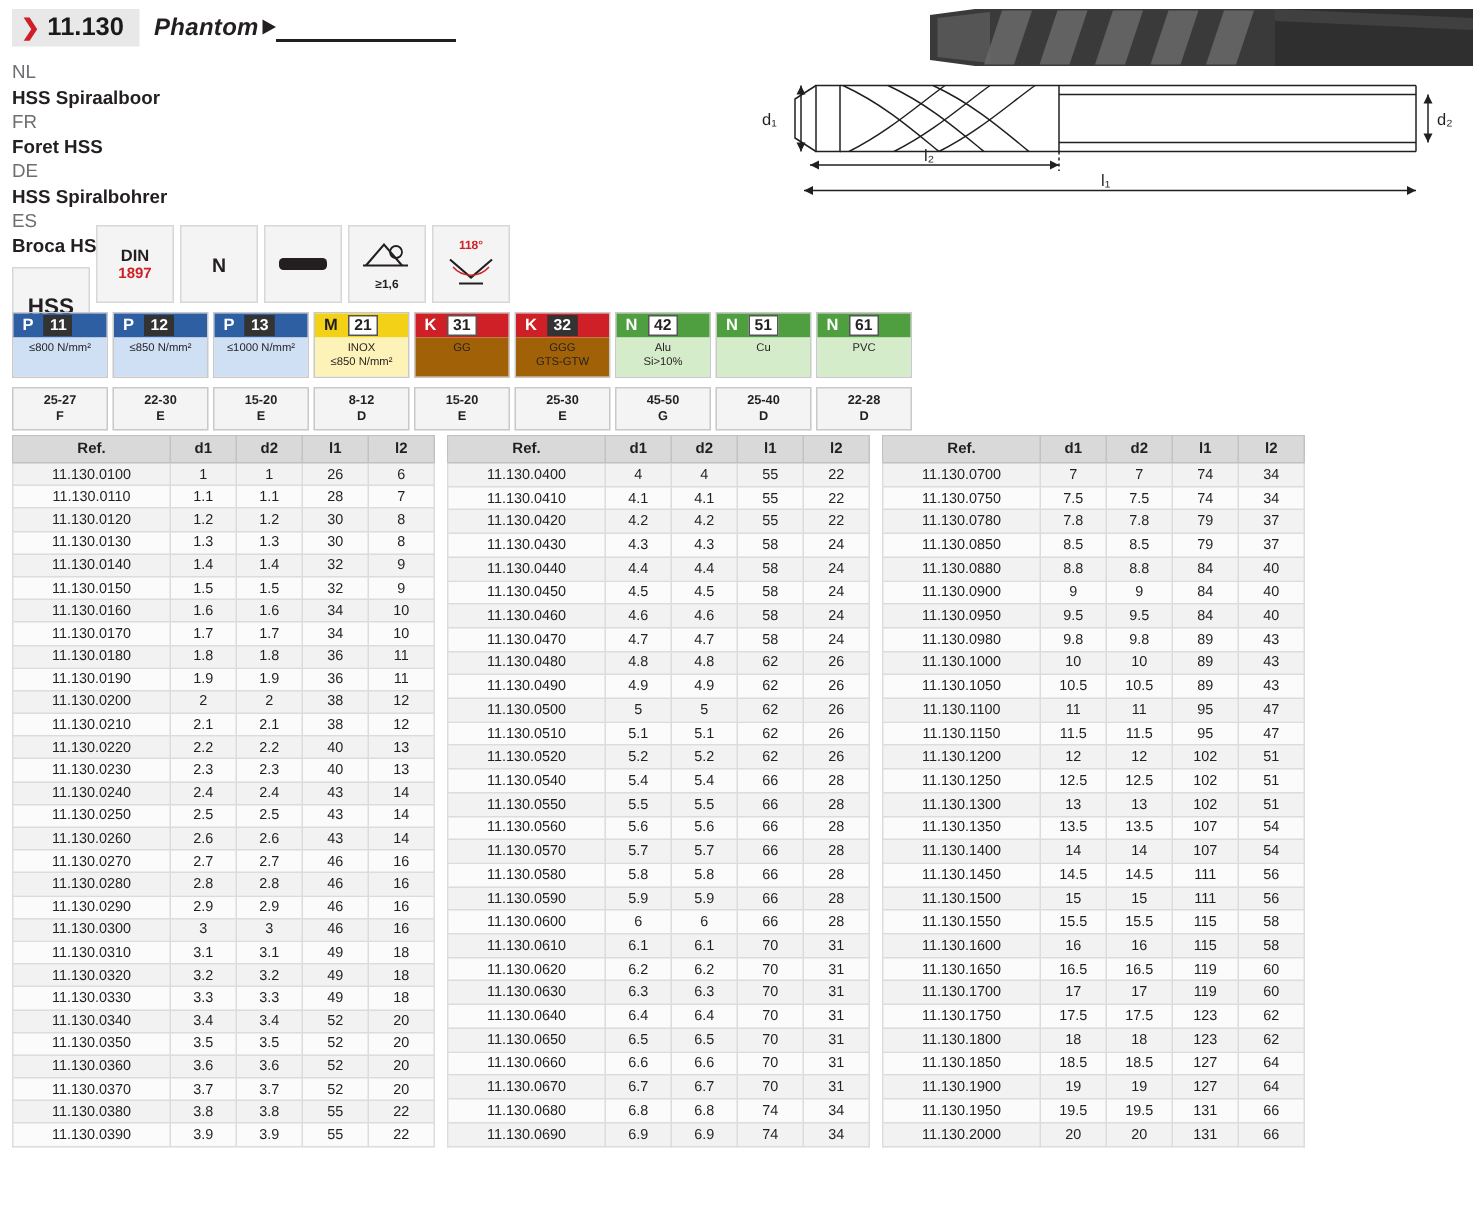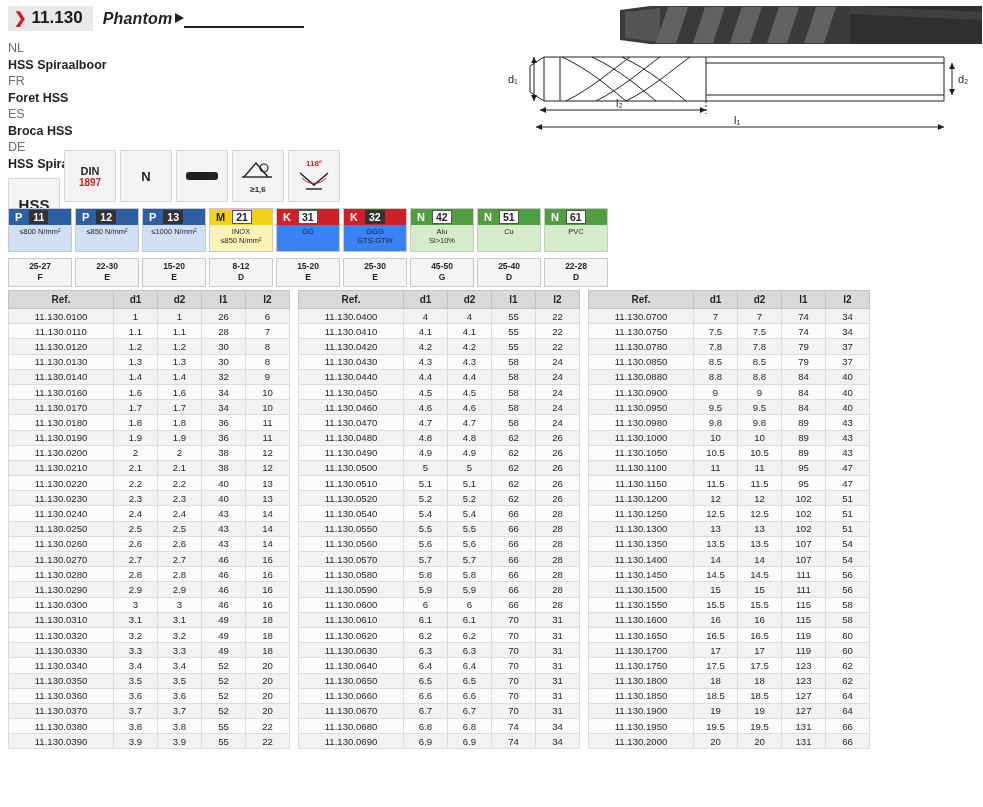--- a/index.html
+++ b/index.html
@@ -57,21 +57,21 @@
   .mat .body { font-size:7.5px; text-align:center; line-height:9px; padding:2px 1px 3px; min-height:26px;}
 
   .p-blue .top { background:#2e5fa3; }
   .p-blue .letter { background:transparent; color:#fff; }
   .p-blue .body { background:#cfe0f5; }
   .m-yellow .top { background:#f3d117; }
   .m-yellow .letter { color:#231f20; }
   .m-yellow .body { background:#fdf3b8; }
   .k-red .top { background:#cf2027; }
   .k-red .letter { color:#fff; }
-  .k-red .body { background:#3b82f6; }
+  .k-red .body { background:#a16207; }
   .n-green .top { background:#4f9e3f; }
   .n-green .letter { color:#fff; }
   .n-green .body { background:#d4ecc9; }
 
   
   .speedrow { position:absolute; left:8px; top:258px; display:flex; gap:3px; }
   .spd { width:64px; border:1px solid #c9c9c9; background:#f4f4f4; text-align:center;
          font-size:8.5px; line-height:11px; padding:2px 0 3px; }
   .spd .v { font-weight:bold; color:#231f20; font-size:8.5px;}
   .spd .l { font-weight:bold; color:#231f20; font-size:8.5px;}
@@ -115,26 +115,26 @@
     <div class="langs">
       <div class="lang-row">
         <span class="lang-code">NL</span>
         <span class="lang-name">HSS Spiraalboor</span>
       </div>
       <div class="lang-row">
         <span class="lang-code">FR</span>
         <span class="lang-name">Foret HSS</span>
       </div>
       <div class="lang-row">
+        <span class="lang-code">DE</span>
+        <span class="lang-name">HSS Spiralbohrer</span>
+      </div>
+      <div class="lang-row">
         <span class="lang-code">ES</span>
         <span class="lang-name">Broca HSS</span>
-      </div>
-      <div class="lang-row">
-        <span class="lang-code">DE</span>
-        <span class="lang-name">HSS Spiralbohrer</span>
       </div>
     </div>
   </div>
 
   <div class="drawing">
     <svg width="483" height="140" viewBox="0 0 483 140">
 
       <g>
         <path d="M120 10 L150 6 L430 6 L480 12 L480 38 L430 44 L150 44 L120 40 Z" fill="#3a3a3a"></path>
         <path d="M125 12 L160 8 L160 42 L125 38 Z" fill="#555"></path>
@@ -406,20 +406,27 @@
             <td class="col-n">8</td>
           </tr>
           <tr>
             <td class="col-ref ref">11.130.0140</td>
             <td class="col-n">1.4</td>
             <td class="col-n">1.4</td>
             <td class="col-n">32</td>
             <td class="col-n">9</td>
           </tr>
           <tr>
+            <td class="col-ref ref">11.130.0150</td>
+            <td class="col-n">1.5</td>
+            <td class="col-n">1.5</td>
+            <td class="col-n">32</td>
+            <td class="col-n">9</td>
+          </tr>
+          <tr>
             <td class="col-ref ref">11.130.0160</td>
             <td class="col-n">1.6</td>
             <td class="col-n">1.6</td>
             <td class="col-n">34</td>
             <td class="col-n">10</td>
           </tr>
           <tr>
             <td class="col-ref ref">11.130.0170</td>
             <td class="col-n">1.7</td>
             <td class="col-n">1.7</td>

